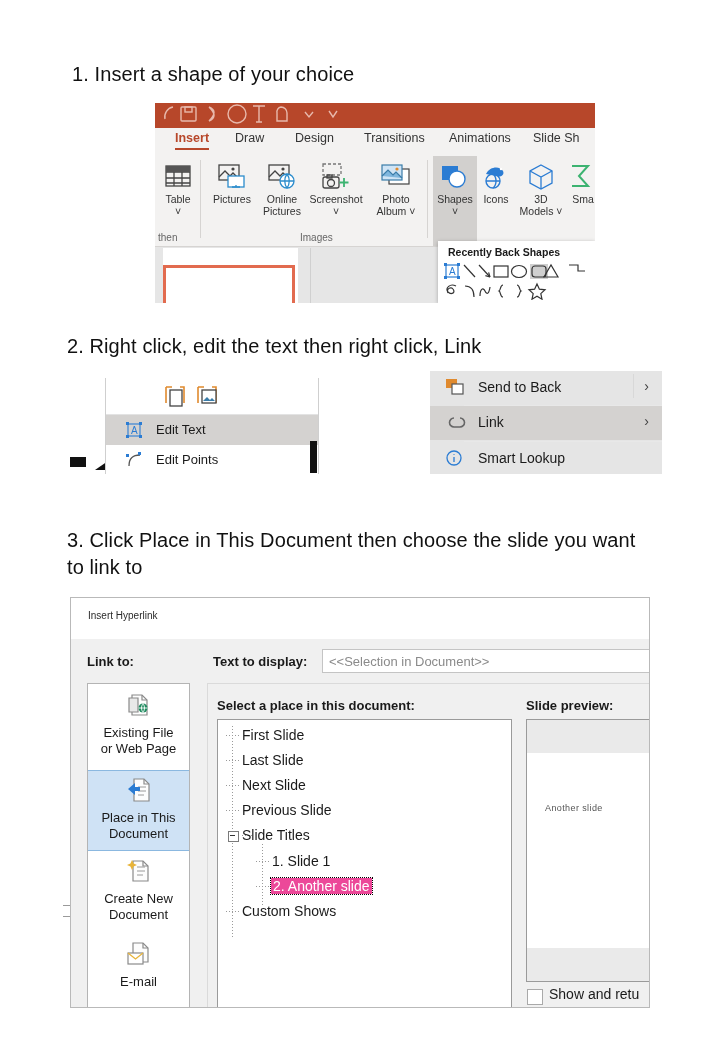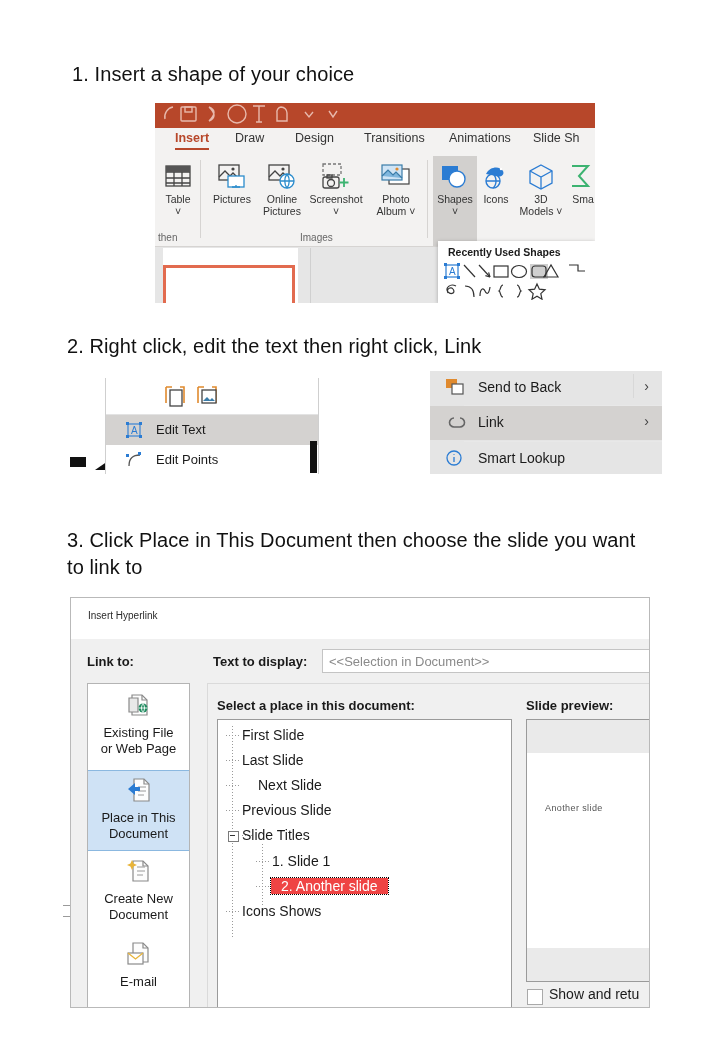--- a/index.html
+++ b/index.html
@@ -105,21 +105,21 @@
   #fig3 .rail{position:absolute;left:16px;top:44px;width:103px;height:325px;background:#fff;border:1px solid #b4b4b4;box-sizing:border-box;}
   #fig3 .rail-item{position:absolute;left:0;width:101px;text-align:center;}
   #fig3 .rail-item.sel{background:#cfe2f5;border-top:1px solid #8bb8e0;border-bottom:1px solid #8bb8e0;}
   #fig3 .rail-item .rlbl{display:block;font-size:13px;line-height:16px;color:#1a1a1a;font-weight:400;}
   #fig3 .rail-item .ricon{display:block;margin:0 auto 3px;}
 
   
   #fig3 .select-label{position:absolute;left:146px;top:59px;font-size:13px;font-weight:700;color:#1a1a1a;}
   #fig3 .tree{position:absolute;left:146px;top:80px;width:295px;height:289px;background:#fff;border:1px solid #9a9a9a;box-sizing:border-box;overflow:hidden;}
   #fig3 .tnode{position:absolute;font-size:14px;color:#1a1a1a;white-space:nowrap;}
-  #fig3 .tnode.sel{background:#ef4444;color:#fff;outline:1px dotted #000;padding:0 10px;}
+  #fig3 .tnode.sel{background:#ec4899;color:#fff;outline:1px dotted #000;padding:0 2px;}
   #fig3 .dashv{position:absolute;left:14px;width:1px;background-image:linear-gradient(#9a9a9a 50%,rgba(255,255,255,0) 0);background-size:1px 3px;}
   #fig3 .dashh{position:absolute;height:1px;background-image:linear-gradient(to right,#9a9a9a 50%,rgba(255,255,255,0) 0);background-size:3px 1px;}
   #fig3 .expander{position:absolute;width:9px;height:9px;border:1px solid #7a7a7a;background:#fff;}
   #fig3 .expander:after{content:"";position:absolute;left:1px;top:3px;width:5px;height:1px;background:#333;}
 
   
   #fig3 .prev-label{position:absolute;left:455px;top:59px;font-size:13px;font-weight:700;color:#1a1a1a;}
   #fig3 .prev-box{position:absolute;left:455px;top:80px;width:126px;height:263px;background:#fff;border:1px solid #9a9a9a;box-sizing:border-box;}
   #fig3 .prev-band-top{position:absolute;left:0;top:0;width:124px;height:33px;background:#eaeaea;}
   #fig3 .prev-band-bot{position:absolute;left:0;bottom:0;width:124px;height:33px;background:#eaeaea;}
@@ -267,21 +267,21 @@
 
     <div class="ribbon-bot"></div>
 
     <div class="slidearea">
       <div class="slide-white"></div>
       <div class="slide-sep"></div>
       <div class="orange-shape"></div>
     </div>
 
     <div class="dropdown">
-      <div class="dd-title">Recently Used Shapes</div>
+      <div class="dd-title">Recently Back Shapes</div>
       <div class="dd-row r1">
         <svg width="150" height="18" viewBox="0 0 150 18" fill="none" stroke="#333" stroke-width="1.2">
 
           <g>
             <rect x="3" y="3" width="12" height="12" stroke="#2b7cd3"></rect>
             <text x="6" y="13" font-size="10" fill="#2b7cd3" stroke="none" font-family="Liberation Sans, sans-serif">A</text>
             <rect x="1" y="1" width="3" height="3" fill="#2b7cd3" stroke="none"></rect>
             <rect x="14" y="1" width="3" height="3" fill="#2b7cd3" stroke="none"></rect>
             <rect x="1" y="14" width="3" height="3" fill="#2b7cd3" stroke="none"></rect>
             <rect x="14" y="14" width="3" height="3" fill="#2b7cd3" stroke="none"></rect>
@@ -486,26 +486,26 @@
         <div class="dashh" style="left:8px;top:90px;width:13px;"></div>
         <div class="dashh" style="left:24px;top:115px;width:10px;"></div>
         <div class="dashh" style="left:38px;top:141px;width:13px;"></div>
         <div class="dashh" style="left:38px;top:166px;width:13px;"></div>
         <div class="dashh" style="left:8px;top:191px;width:13px;"></div>
 
         <div class="expander" style="left:10px;top:111px;"></div>
 
         <div class="tnode" style="left:24px;top:7px;">First Slide</div>
         <div class="tnode" style="left:24px;top:32px;">Last Slide</div>
-        <div class="tnode" style="left:40px;top:57px;">Next Slide</div>
+        <div class="tnode" style="left:24px;top:57px;">Next Slide</div>
         <div class="tnode" style="left:24px;top:82px;">Previous Slide</div>
         <div class="tnode" style="left:24px;top:107px;">Slide Titles</div>
         <div class="tnode" style="left:54px;top:133px;">1. Slide 1</div>
         <div class="tnode sel" style="left:53px;top:158px;">2. Another slide</div>
-        <div class="tnode" style="left:24px;top:183px;">Icons Shows</div>
+        <div class="tnode" style="left:24px;top:183px;">Custom Shows</div>
       </div>
 
       <div class="prev-label">Slide preview:</div>
       <div class="prev-box">
         <div class="prev-band-top"></div>
         <div class="prev-band-bot"></div>
         <div class="prev-text">Another slide</div>
       </div>
 
       <div class="chk"></div>

